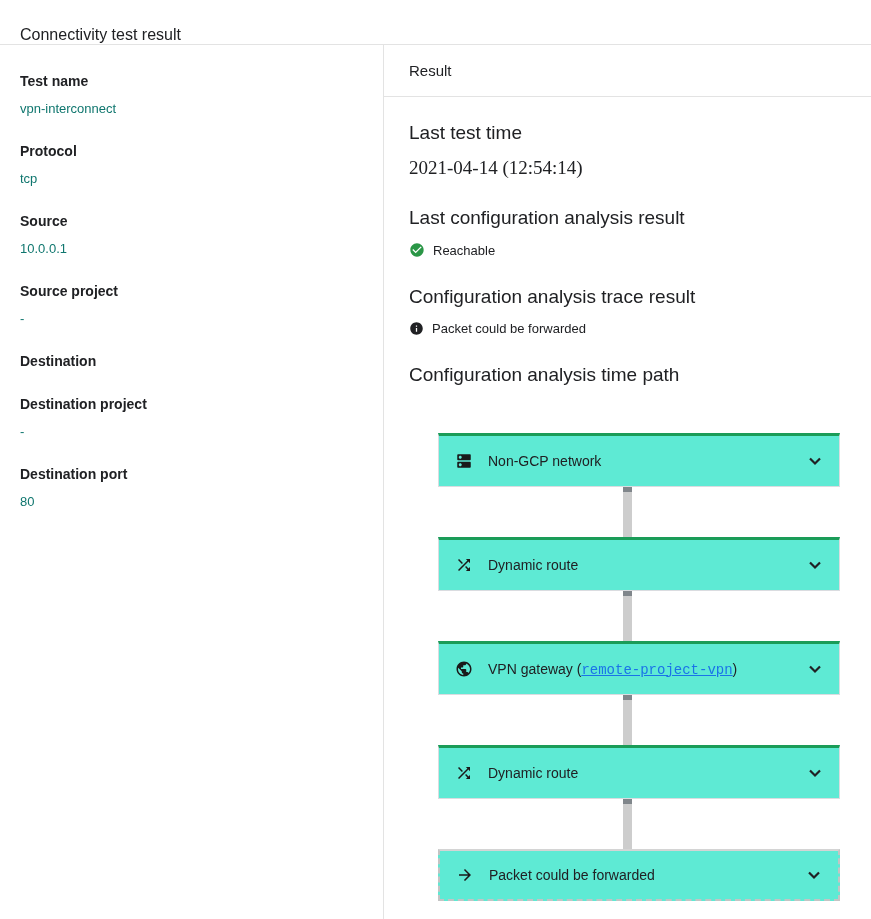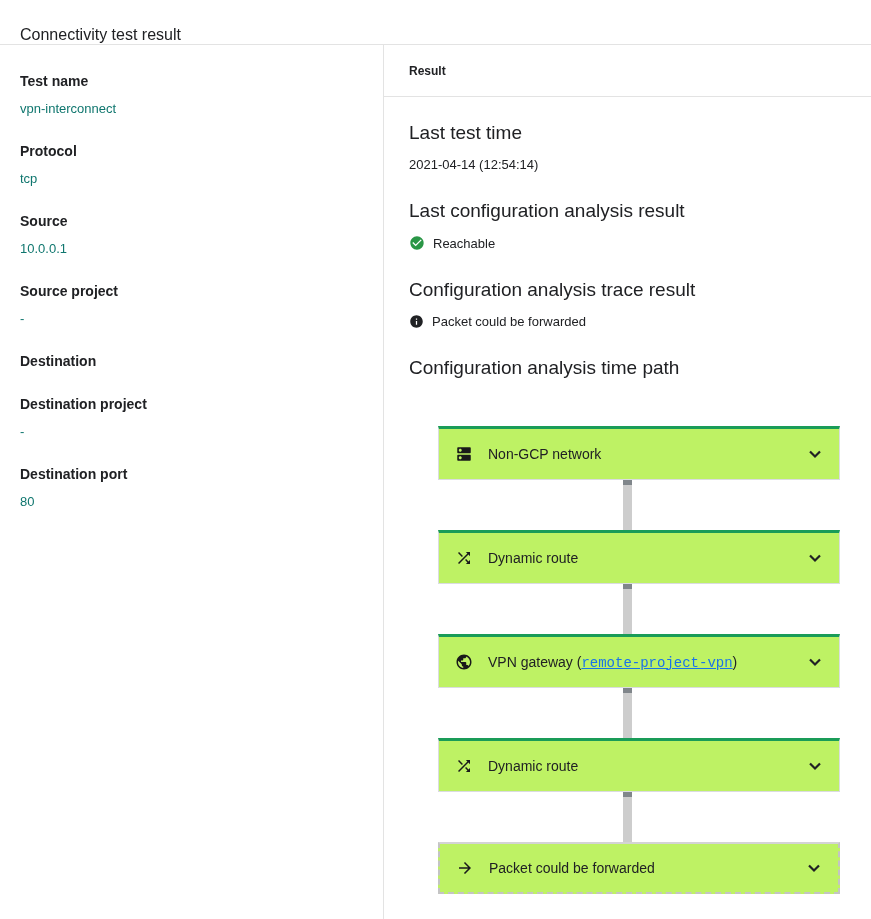--- a/index.html
+++ b/index.html
@@ -15,32 +15,32 @@
   
   .left-panel { width:383px; flex:0 0 383px; padding:28px 20px 13px 20px; }
   .field { margin-bottom:27px; }
   .field-label { font-size:14px; font-weight:700; margin-bottom:12px; }
   .field-value { font-size:13px; color:#0f766e; }
 
   
   .right-panel { flex:1; border-left:1px solid #e3e3e3; }
   .result-header { height:52px; border-bottom:1px solid #e3e3e3; display:flex;
     align-items:center; padding:0 25px; }
-  .result-header h2 { font-size:12px; font-weight:700;text-align:right; }
+  .result-header h2 { font-size:15px; font-weight:400;text-align:right; }
   .result-body { padding:25px 25px 0 25px; }
 
   .section { margin-bottom:28px; }
   .section-label { font-size:19px; font-weight:400; margin-bottom:13px; }
-  .section-value { font-size:13px; }
+  .section-value { font-size:19px;font-family:Liberation Serif, serif; }
   .status-row { display:flex; align-items:center; gap:8px; font-size:13px;text-align:right; }
   .status-row svg { flex:0 0 auto; }
 
   
   .trace-path { margin-top:47px; }
-  .step-box { width:402px; margin-left:29px; height:54px; background:#bef264;
+  .step-box { width:402px; margin-left:29px; height:54px; background:#5eead4;
     border:1px solid #dadce0; border-top:3px solid #1a9c58; display:flex;
     align-items:center; padding:0 16px; cursor:pointer; }
   .step-box.dashed { border:2px dashed #c4c4c4; border-top:2px solid #d4d4d4; height:52px; }
   .step-icon { width:18px; height:18px; margin-right:15px; flex:0 0 auto; }
   .step-label { font-size:14px; color:#202124; }
   .step-label a { color:#1a73e8; text-decoration:underline;font-family:Liberation Mono, monospace; }
   .chevron { margin-left:auto; width:16px; height:16px; }
   .connector { width:9px; height:50px; background:#cdcdcd; margin-left:214px; }
   .connector-cap { width:9px; height:5px; background:#80868b; }
 </style>

